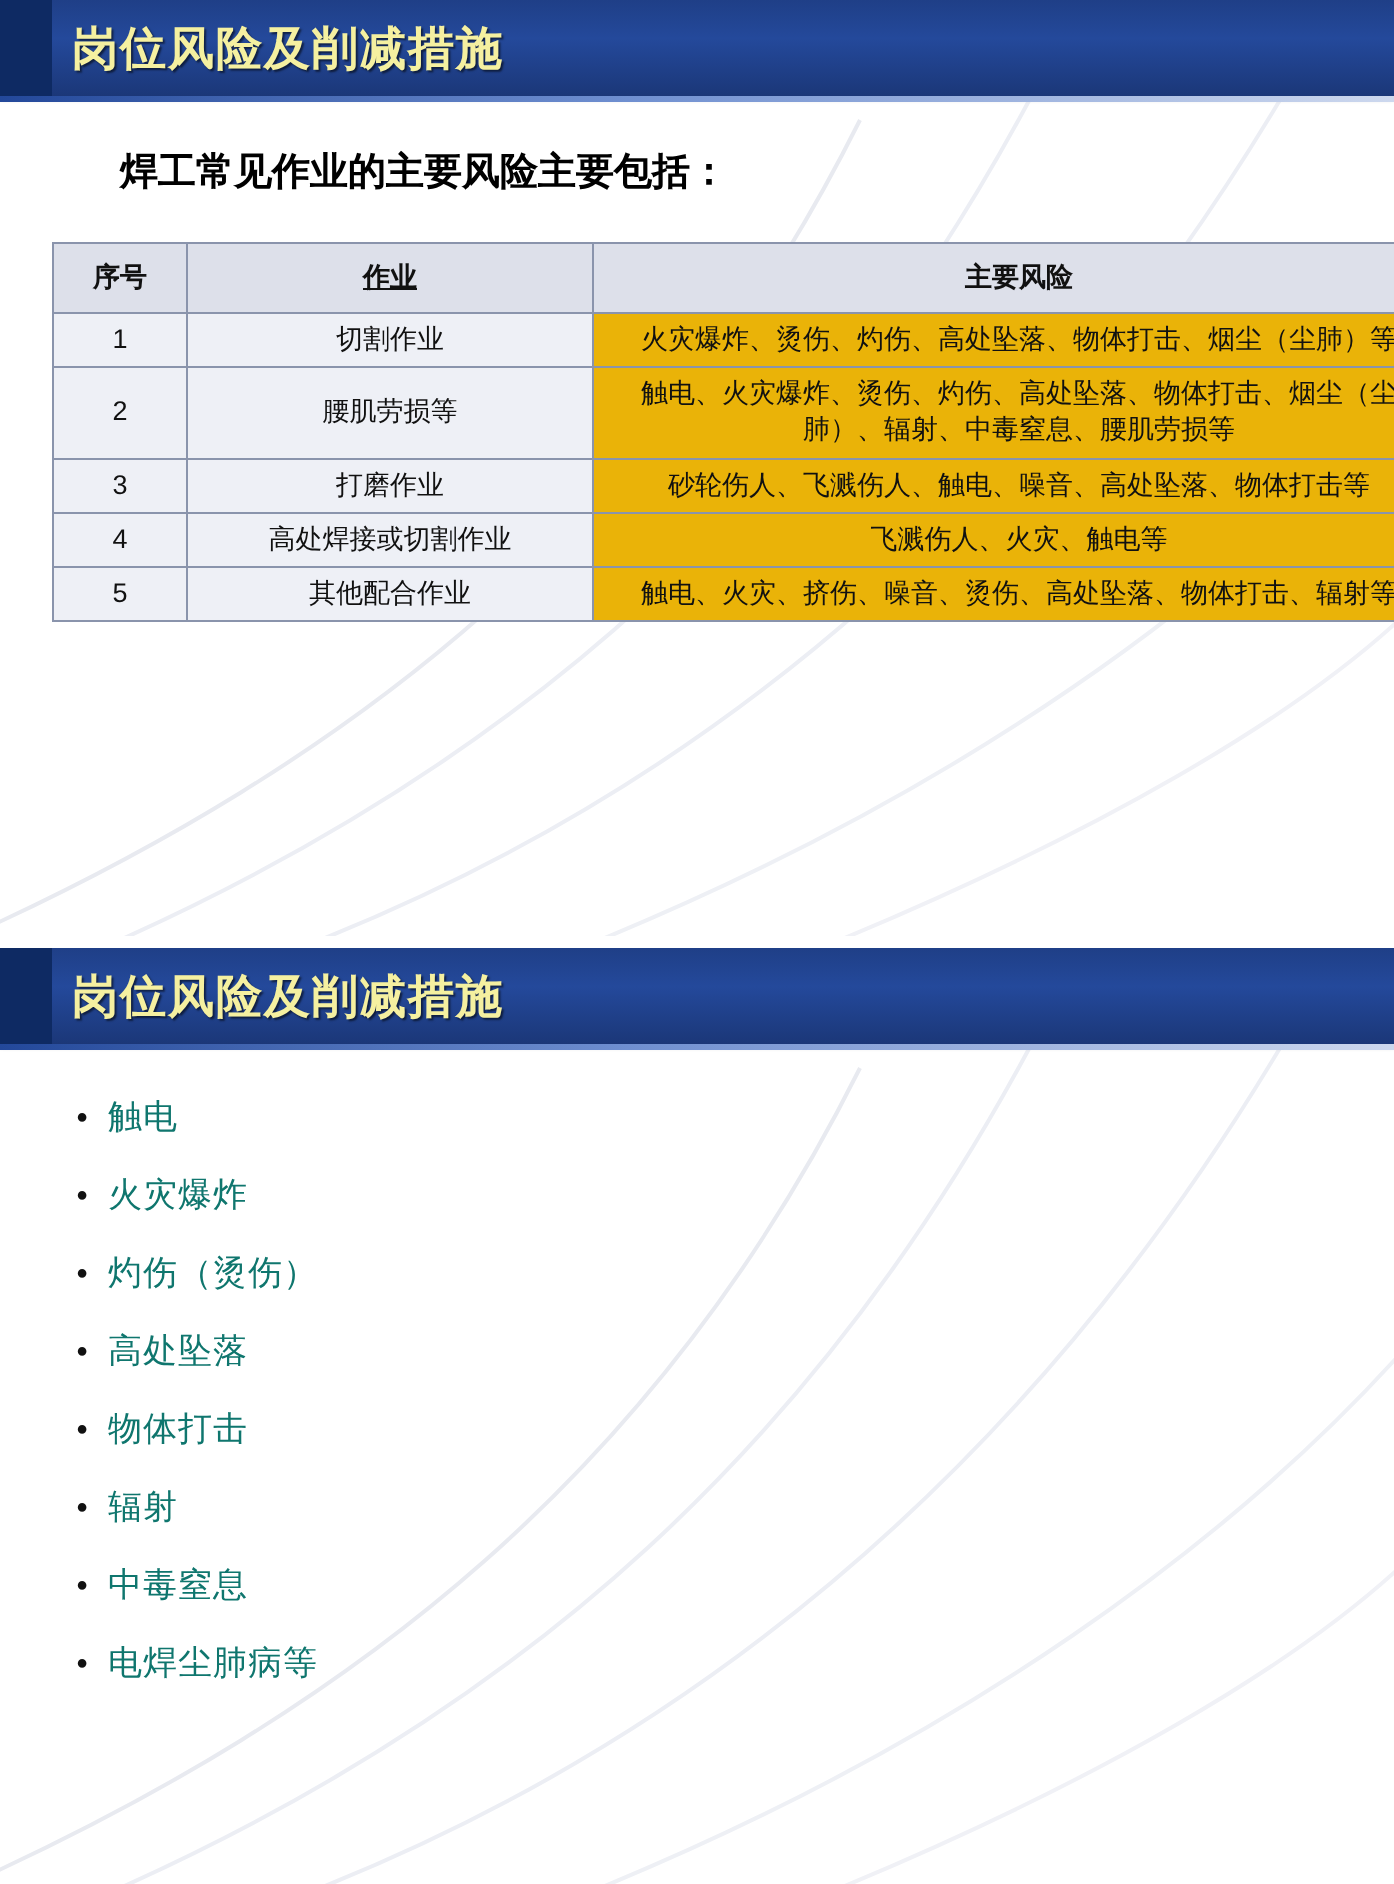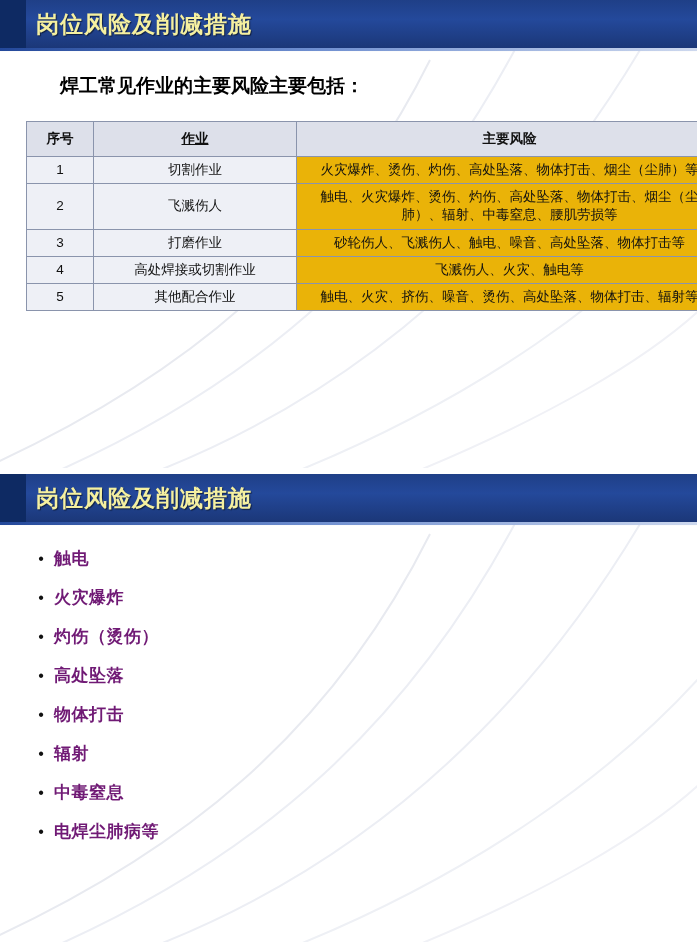--- a/index.html
+++ b/index.html
@@ -130,23 +130,23 @@
     margin-bottom: 16px;
   }
   .bullets .dot {
     width: 26px;
     color: #111111;
     font-size: 16px;
     text-align: center;
     flex: 0 0 26px;
   }
   .bullets .txt {
-    color: #701a75;
+    color: #0f766e;
     font-size: 17px;
-    font-weight: bold;
+    font-weight: normal;
     letter-spacing: 0.5px;
   }
 </style>
 </head>
 <body>
 
 <div class="deck">
 
   <section class="slide slide1">
     <svg class="bg-curves" viewBox="0 0 697 468" preserveAspectRatio="none">
@@ -175,21 +175,21 @@
           </tr>
         </thead>
         <tbody>
           <tr>
             <td class="col-no">1</td>
             <td class="col-task">切割作业</td>
             <td class="col-risk">火灾爆炸、烫伤、灼伤、高处坠落、物体打击、烟尘（尘肺）等</td>
           </tr>
           <tr>
             <td class="col-no">2</td>
-            <td class="col-task">飞溅伤人</td>
+            <td class="col-task">腰肌劳损等</td>
             <td class="col-risk">触电、火灾爆炸、烫伤、灼伤、高处坠落、物体打击、烟尘（尘肺）、辐射、中毒窒息、腰肌劳损等</td>
           </tr>
           <tr>
             <td class="col-no">3</td>
             <td class="col-task">打磨作业</td>
             <td class="col-risk">砂轮伤人、飞溅伤人、触电、噪音、高处坠落、物体打击等</td>
           </tr>
           <tr>
             <td class="col-no">4</td>
             <td class="col-task">高处焊接或切割作业</td>

